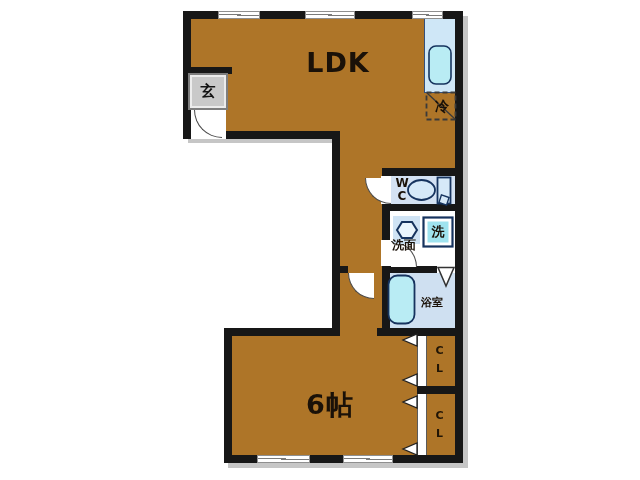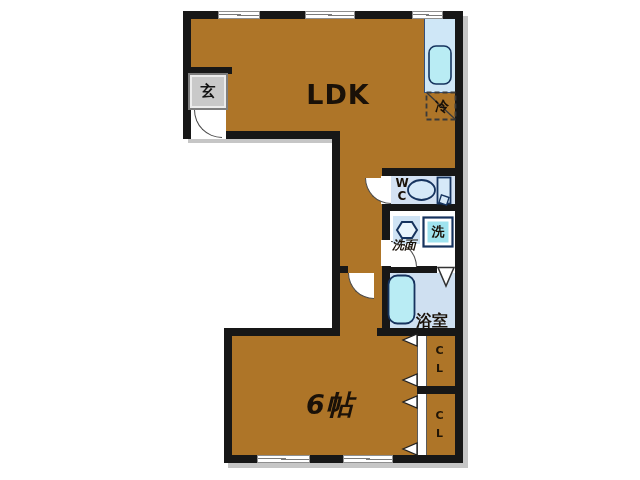--- a/index.html
+++ b/index.html
@@ -116,31 +116,31 @@
     <polygon points="417,334 417,346 403,340" fill="#ffffff" stroke="#222222" stroke-width="1.3"></polygon>
     <polygon points="417,374 417,386 403,380" fill="#ffffff" stroke="#222222" stroke-width="1.3"></polygon>
     <polygon points="417,396 417,408 403,402" fill="#ffffff" stroke="#222222" stroke-width="1.3"></polygon>
     <polygon points="417,443 417,455 403,449" fill="#ffffff" stroke="#222222" stroke-width="1.3"></polygon>
   </svg>
 
   <div class="genkan-box">
     <span>玄</span>
   </div>
 
-  <div class="lbl big" style="left:278px;top:49px;width:120px;margin-top:32px;">LDK</div>
-  <div class="lbl big" style="left:270px;top:391px;width:120px;font-style:italic;">6帖</div>
+  <div class="lbl big" style="left:278px;top:49px;width:120px;">LDK</div>
+  <div class="lbl big" style="left:270px;top:391px;width:120px;">6帖</div>
 
   <div class="lbl" style="left:394px;top:177px;width:16px;font-size:12px;font-weight:700;line-height:13px;">
     <div>W</div>
     <div>C</div>
   </div>
 
-  <div class="lbl small" style="left:383px;top:239px;width:42px;font-style:italic;">洗面</div>
+  <div class="lbl small" style="left:383px;top:239px;width:42px;">洗面</div>
   <div class="lbl" style="left:429px;top:225px;width:18px;font-size:13px;font-weight:600;">洗</div>
-  <div class="lbl small" style="left:411px;top:313px;width:42px;font-size:16px;">浴室</div>
+  <div class="lbl small" style="left:411px;top:297px;width:42px;font-size:11px;">浴室</div>
   <div class="lbl" style="left:432px;top:99px;width:20px;font-size:14px;font-weight:600;">冷</div>
 
   <div class="lbl" style="left:431px;top:342px;width:17px;font-size:11px;font-weight:700;line-height:18px;color:#201506;">
     <div>C</div>
     <div>L</div>
   </div>
   <div class="lbl" style="left:431px;top:407px;width:17px;font-size:11px;font-weight:700;line-height:18px;color:#201506;">
     <div>C</div>
     <div>L</div>
   </div>

